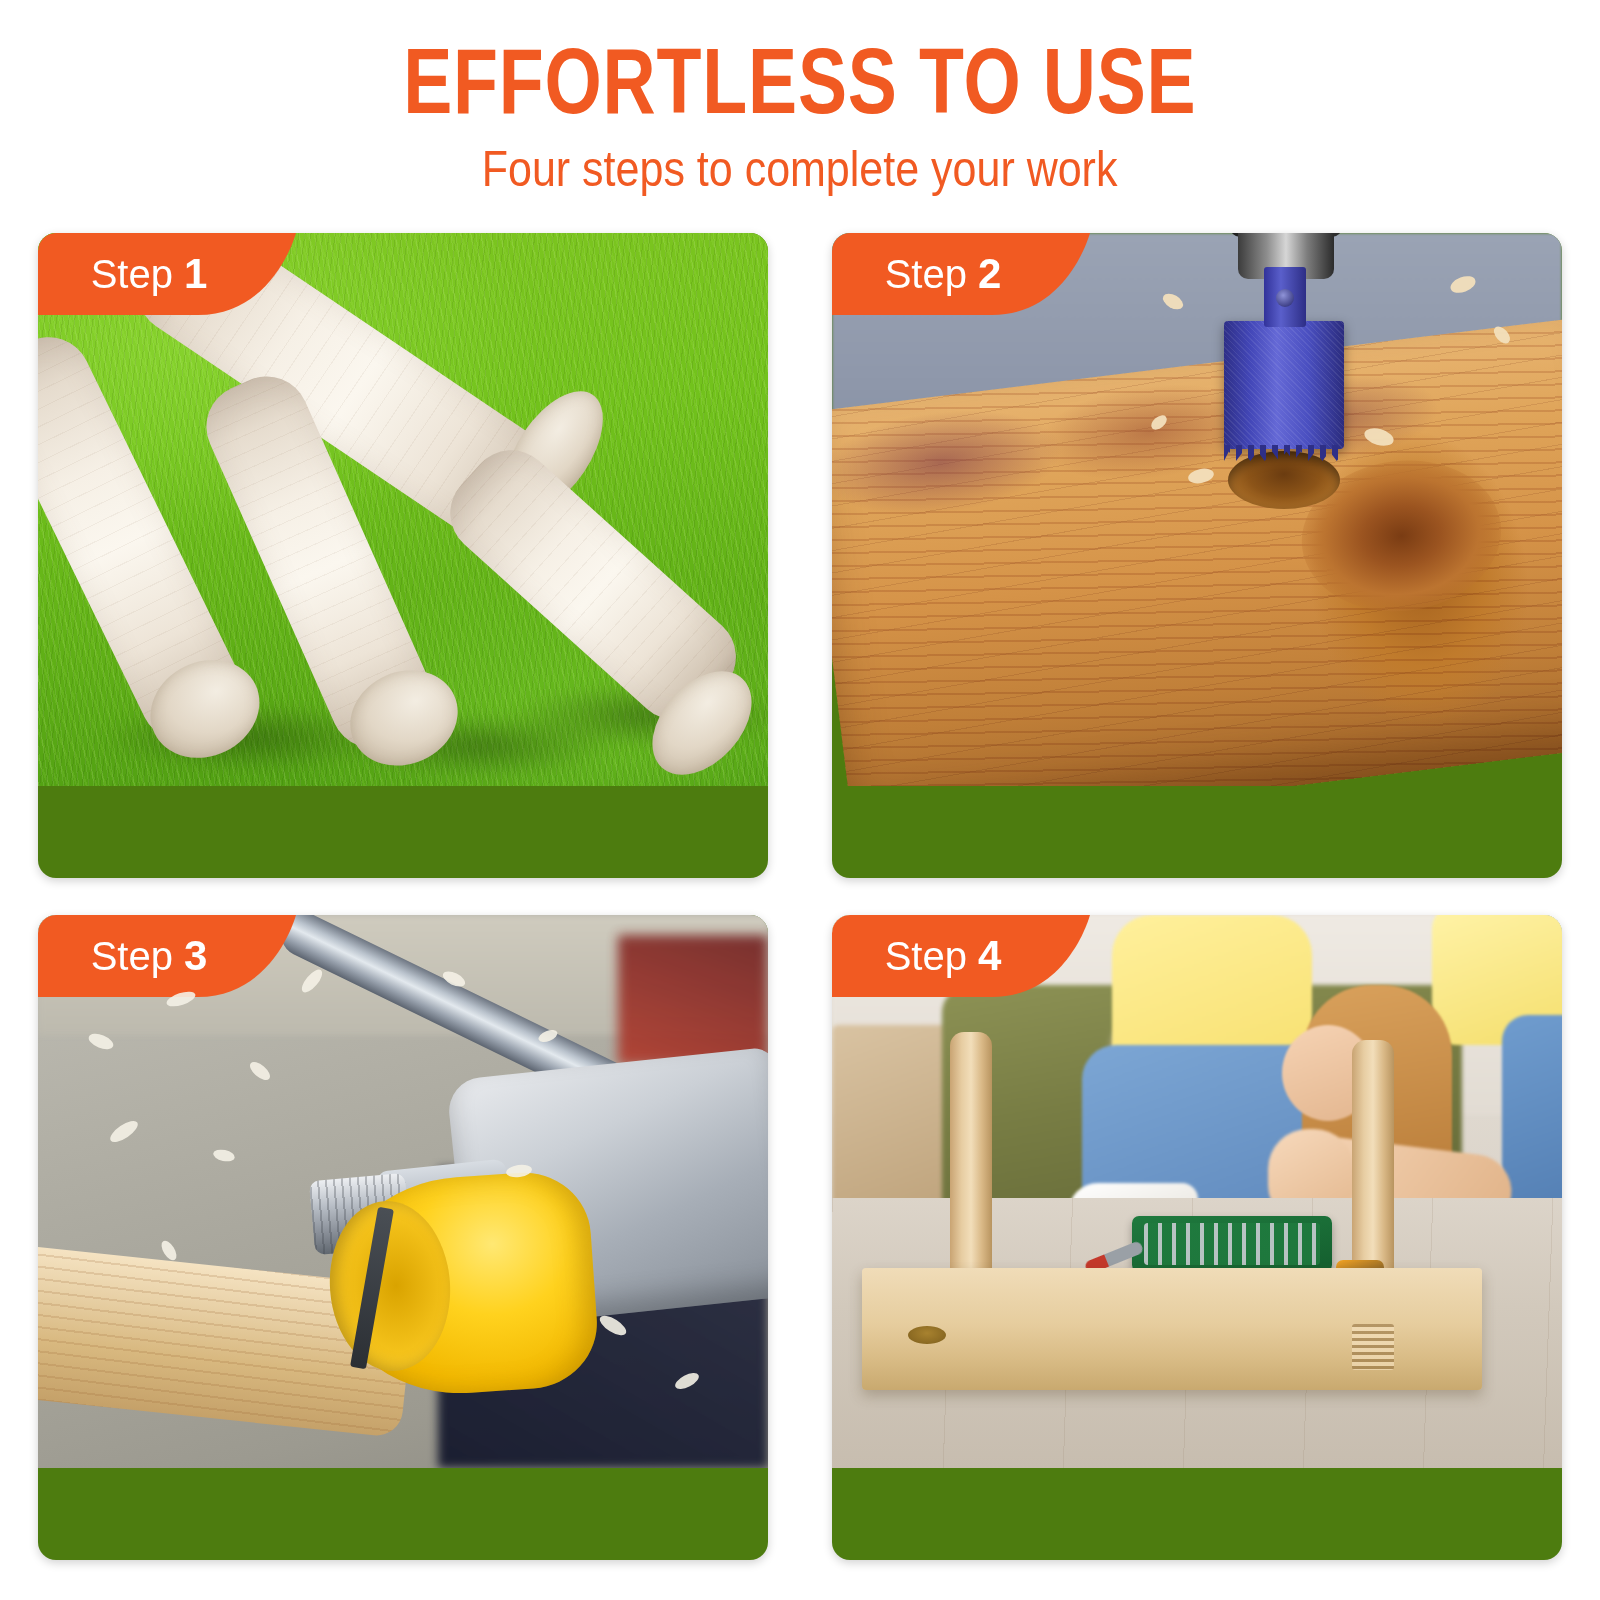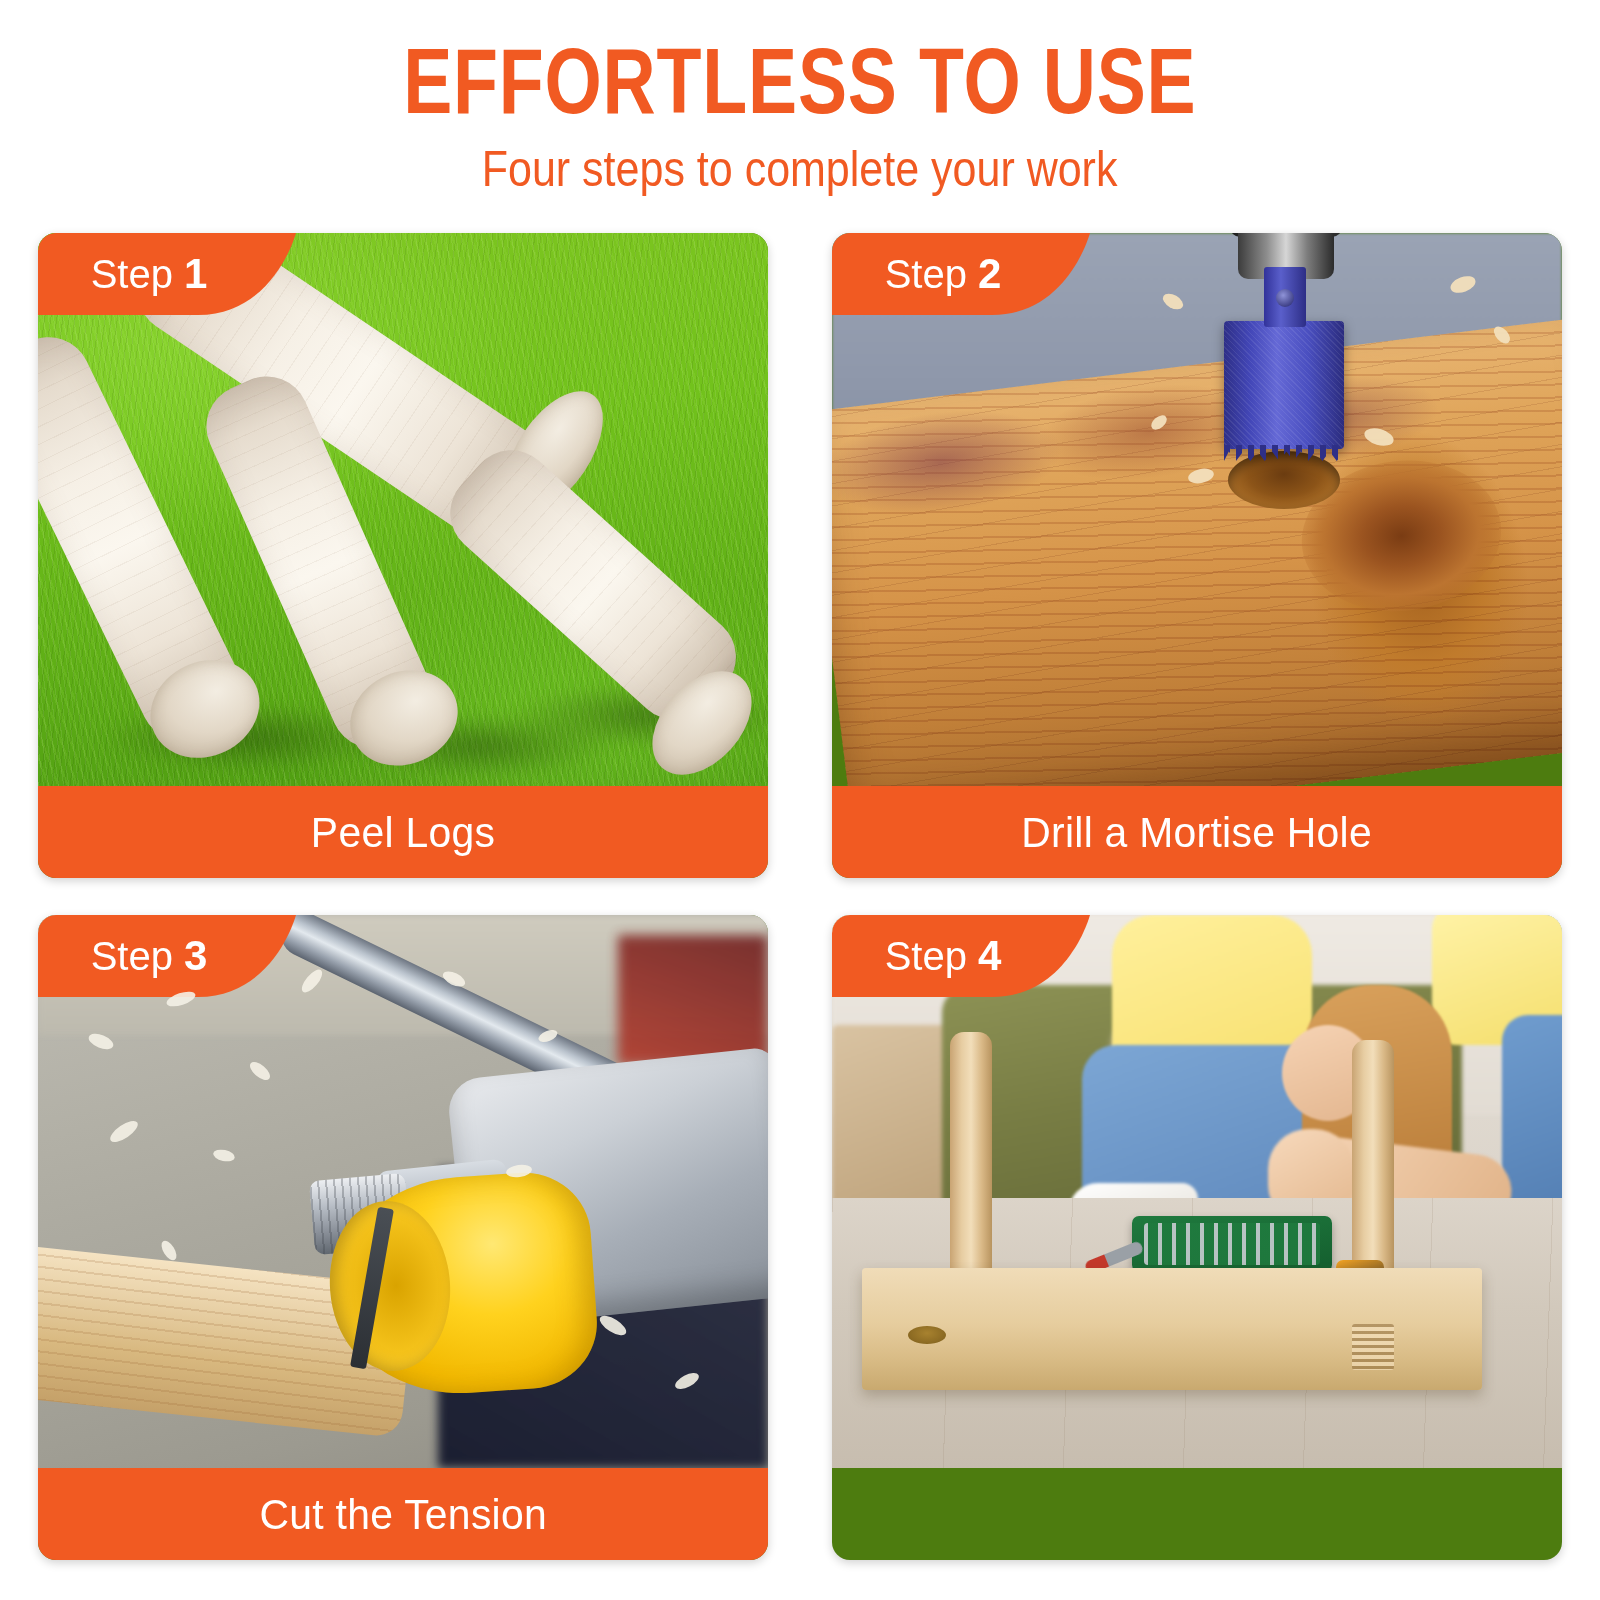--- a/index.html
+++ b/index.html
@@ -419,23 +419,20 @@
       <div class="badge">
         <svg class="badge-shape" viewBox="0 0 258 82" preserveAspectRatio="none">
           <path d="M0,18 A18,18 0 0 1 18,0 L258,0 C258,0 236,82 160,82 L0,82 Z" fill="#F15A22"></path>
         </svg>
         <div class="badge-label">
           <span>Step</span>
             <b>1</b>
         </div>
       </div>
 
-      <div class="caption">
-        <span class="caption-text">Peel Logs</span>
-      </div>
     </div>
 
     <div class="panel">
       <div class="photo">
         <div class="gravel"></div>
 
         <div class="log2">
           <div class="log2-grain"></div>
           <div class="log2-bark"></div>
           <div class="log2-knot"></div>
@@ -462,23 +459,20 @@
       <div class="badge">
         <svg class="badge-shape" viewBox="0 0 258 82" preserveAspectRatio="none">
           <path d="M0,18 A18,18 0 0 1 18,0 L258,0 C258,0 236,82 160,82 L0,82 Z" fill="#F15A22"></path>
         </svg>
         <div class="badge-label">
           <span>Step</span>
             <b>2</b>
         </div>
       </div>
 
-      <div class="caption">
-        <span class="caption-text">Drill a Mortise Hole</span>
-      </div>
     </div>
 
     <div class="panel">
       <div class="photo">
         <div class="shop-bg"></div>
         <div class="shop-top"></div>
         <div class="shop-red"></div>
         <div class="shop-dark"></div>
 
         <div class="tube"></div>
@@ -512,23 +506,20 @@
       <div class="badge">
         <svg class="badge-shape" viewBox="0 0 258 82" preserveAspectRatio="none">
           <path d="M0,18 A18,18 0 0 1 18,0 L258,0 C258,0 236,82 160,82 L0,82 Z" fill="#F15A22"></path>
         </svg>
         <div class="badge-label">
           <span>Step</span>
             <b>3</b>
         </div>
       </div>
 
-      <div class="caption">
-        <span class="caption-text">Cut the Tension</span>
-      </div>
     </div>
 
     <div class="panel">
       <div class="photo">
         <div class="room"></div>
         <div class="room-wall"></div>
         <div class="cabinet"></div>
         <div class="sofa">
             <div class="sofa-cush"></div>
           </div>

